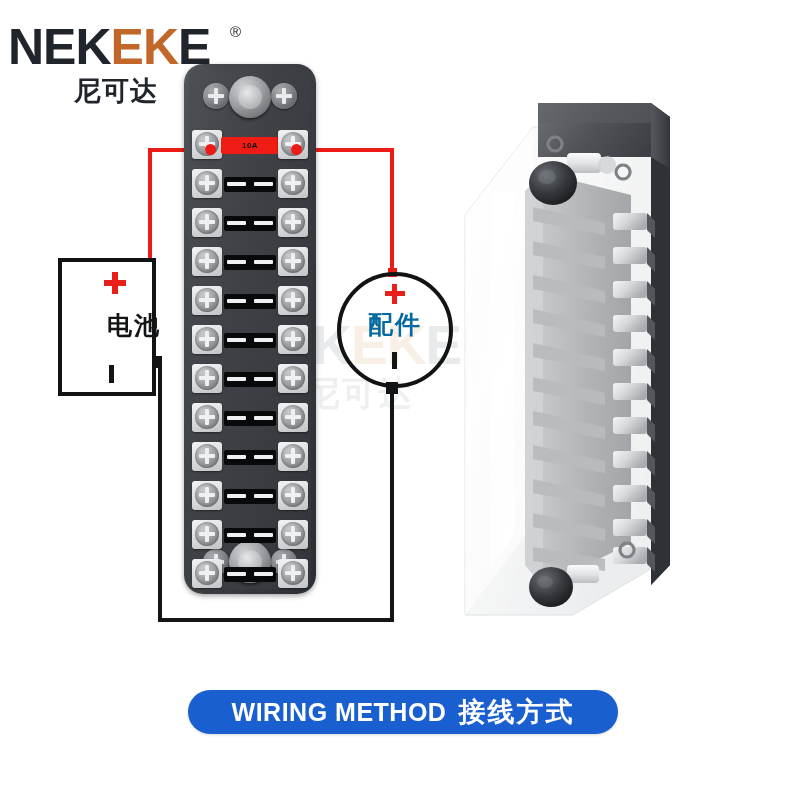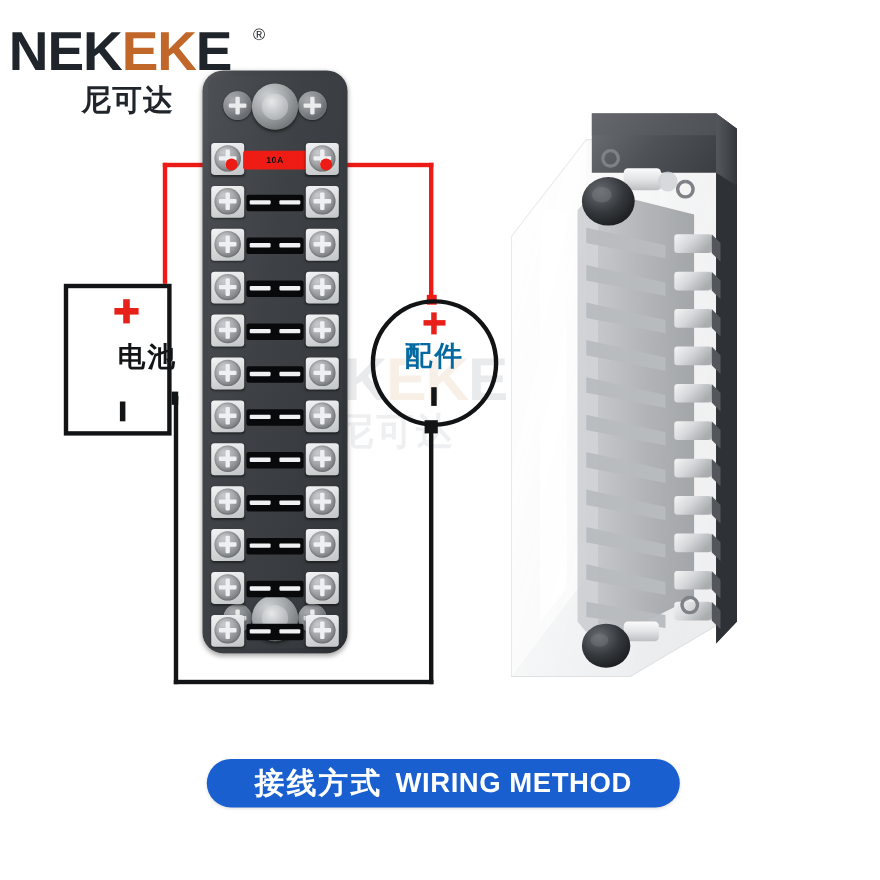--- a/index.html
+++ b/index.html
@@ -488,17 +488,17 @@
 
       <g fill="none" stroke="#7e8286" stroke-width="3">
         <path d="M100,42 a7,7 0 1,0 0.1,0"></path>
         <path d="M168,70 a7,7 0 1,0 0.1,0"></path>
         <path d="M172,448 a7,7 0 1,0 0.1,0"></path>
       </g>
     </svg>
   </div>
 
   <div id="wiring-banner">
+    <span id="banner-en">WIRING METHOD</span>
     <span id="banner-cn">接线方式</span>
-    <span id="banner-en">WIRING METHOD</span>
   </div>
 
 </div>
 
 </body></html>

